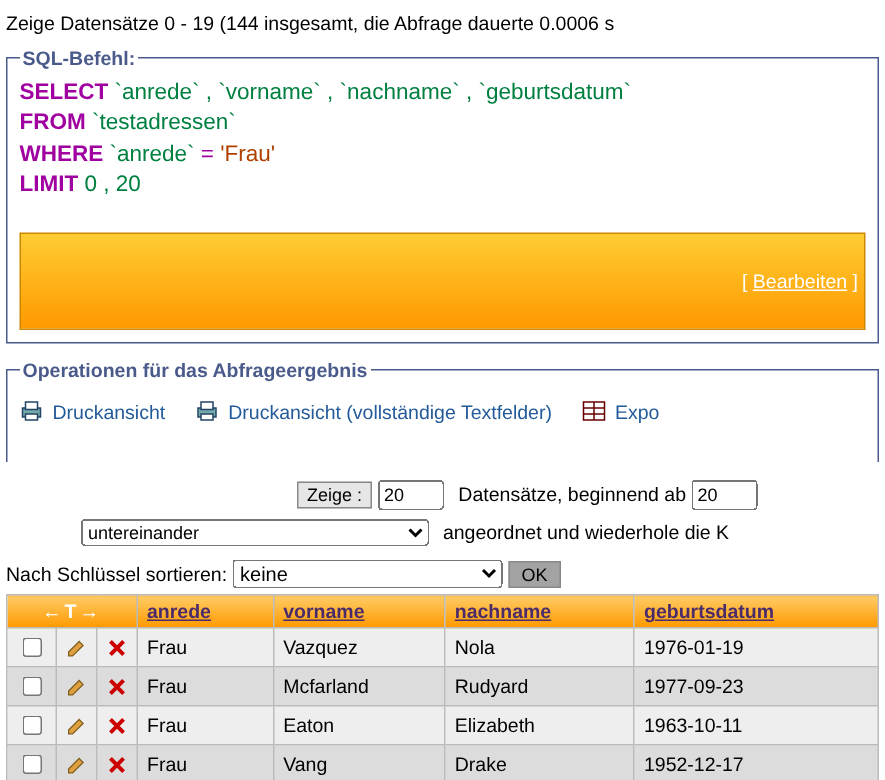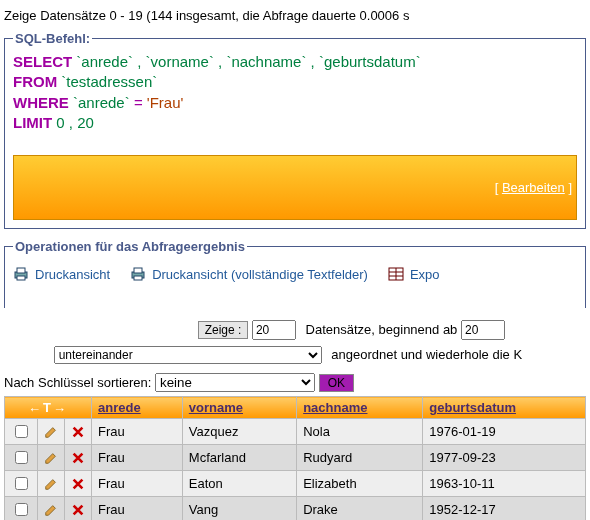--- a/index.html
+++ b/index.html
@@ -82,21 +82,21 @@
   table.results tbody tr:nth-child(odd) td { background: #eeeeee; }
   table.results tbody tr:nth-child(even) td { background: #dcdcdc; }
   .row-actions-col { width: 26px; text-align: center; }
   .arrowhead th:first-child {
     text-align: center;
     color: #fff;
   }
   .arrowhead-sym { letter-spacing: 2px; font-weight: bold; }
   .pencil-icon svg, .delete-icon svg, .print-icon svg, .table-icon svg { display: block; }
   .zeige-btn { background: #e6e6e6; border:1px solid #888; padding:1px 6px;}
-  .okbtn { background:#a21caf; border:1px solid #888; padding:1px 8px;}
+  .okbtn { background:#a3a3a3; border:1px solid #888; padding:1px 8px;}
   .cutoff { white-space: nowrap; overflow: hidden; }
 </style>
 </head>
 <body>
 
 <div class="summary cutoff">Zeige Datensätze 0 - 19 (144 insgesamt, die Abfrage dauerte 0.0006 s</div>
 
 <fieldset>
   <legend>SQL-Befehl:</legend>
   <div class="sql"><span class="kw">SELECT</span><span class="ident"> `anrede` , `vorname` , `nachname` , `geburtsdatum`</span>
@@ -148,30 +148,30 @@
 <div class="line-controls">
   <div style="text-align:left;" class="cutoff">
     <span style="display:inline-block;width:190px;"></span>
     <button class="zeige-btn">Zeige :</button>
     <input type="text" size="3" value="20" style="">
     <span class="col-right">Datensätze, beginnend ab</span>
     <input type="text" size="3" value="20" style="">
   </div>
   <div style="text-align:left;" class="cutoff">
     <span style="display:inline-block;width:46px;"></span>
-    <select style="width:268px;">
+    <select style="width:232px;">
       <option>untereinander</option>
     </select>
     <span class="col-right">angeordnet und wiederhole die K</span>
   </div>
 </div>
 
 <div class="sortline">
   <span>Nach Schlüssel sortieren:</span>
-  <select style="width:160px;">
+  <select style="width:180px;">
     <option>keine</option>
   </select>
   <button class="okbtn">OK</button>
 </div>
 
 <table class="results">
   <thead class="arrowhead">
     <tr>
       <th colspan="3"><span class="arrowhead-sym">←T→</span></th>
       <th><a href="#">anrede</a></th>

